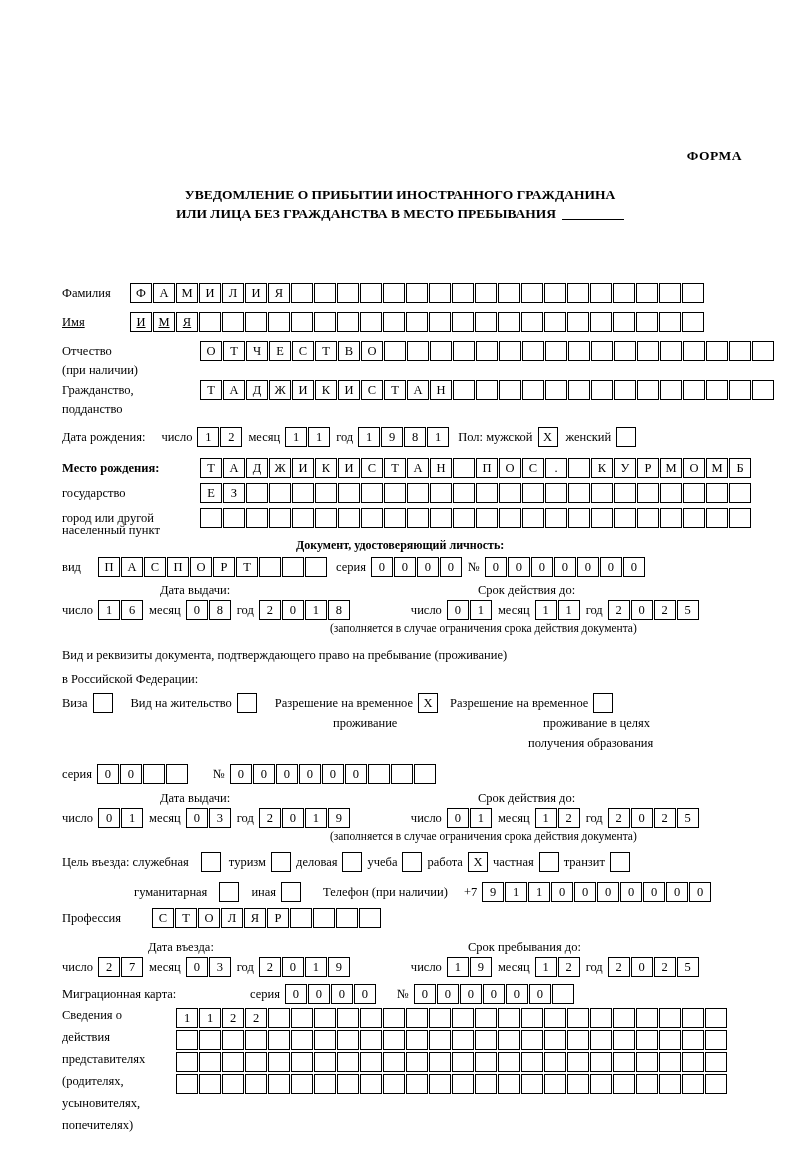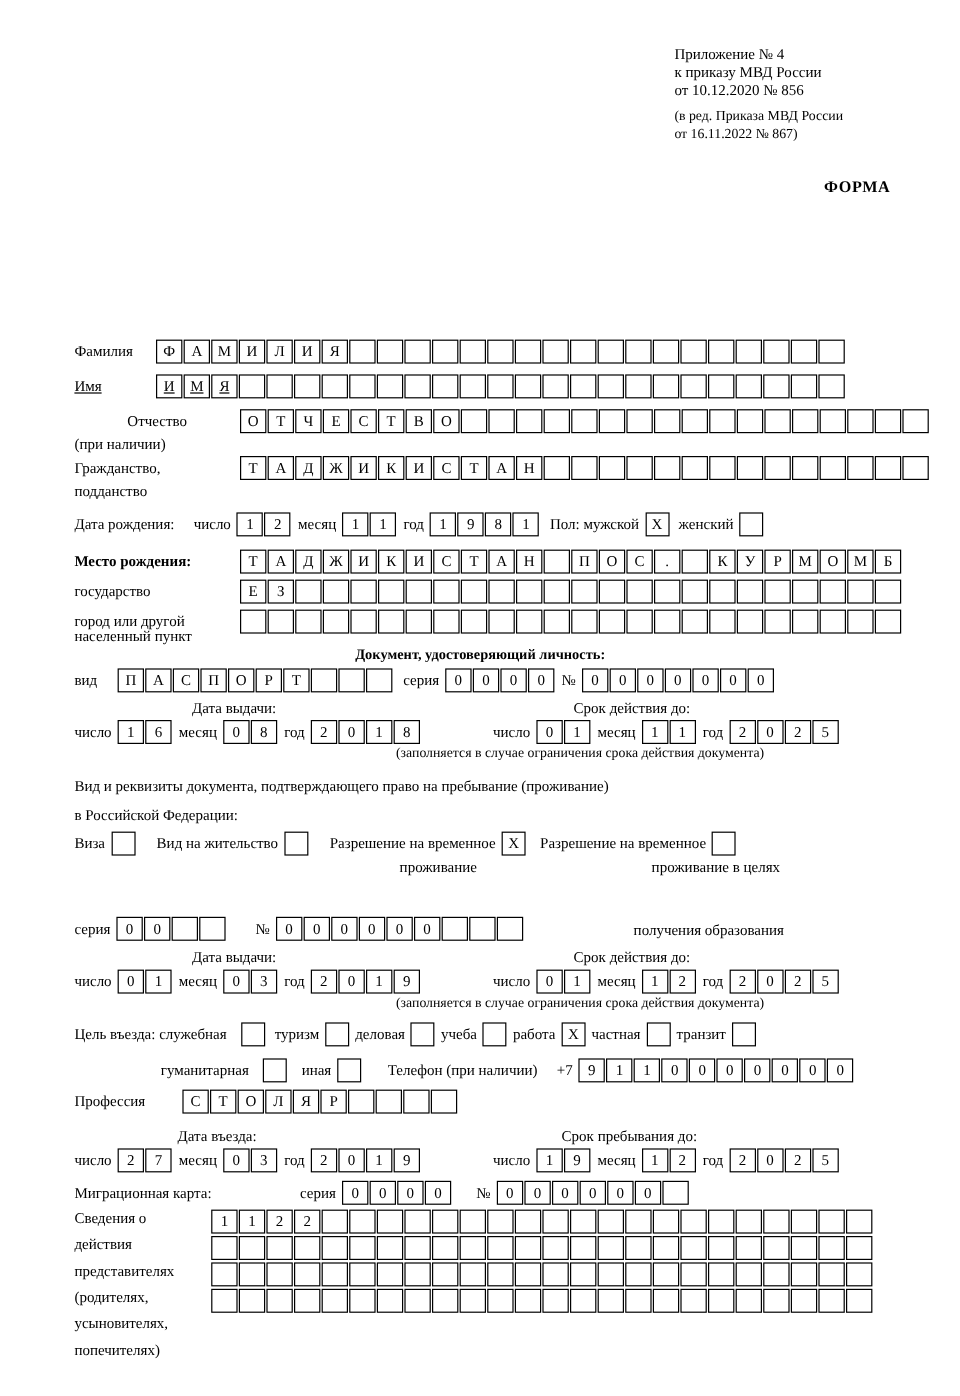--- a/index.html
+++ b/index.html
@@ -61,30 +61,26 @@
   .gap8{width:8px;}
   .gap4{width:5px;}
   .center-note{position:absolute;text-align:center;font-size:11.5px;}
   .bold{font-weight:bold;}
 </style>
 </head>
 <body>
 
 <div class="page">
 
-  <div class="header-block">
-    <div>Приложение № 4</div>
-    <div>к приказу МВД России</div>
-    <div>от 10.12.2020 № 856</div>
-    <div class="header-gap"></div>
-    <div class="sm">(в ред. Приказа МВД России</div>
-    <div class="sm">от 16.11.2022 № 867)</div>
-  </div>
   <div class="forma">ФОРМА</div>
 
+  <div class="title">
+    <div>УВЕДОМЛЕНИЕ О ПРИБЫТИИ ИНОСТРАННОГО ГРАЖДАНИНА</div>
+    <div><span class="l2">ИЛИ ЛИЦА БЕЗ ГРАЖДАНСТВА В МЕСТО ПРЕБЫВАНИЯ</span><span class="blank"></span></div>
+  </div>
 
 
   <div class="row" style="top:283px;left:62px;">
     <div class="lbl" style="width:68px;">Фамилия</div>
     <div class="boxes" id="surname-boxes">
         <div class="bx">Ф</div>
         <div class="bx">А</div>
         <div class="bx">М</div>
         <div class="bx">И</div>
         <div class="bx">Л</div>
@@ -136,21 +132,21 @@
         <div class="bx"></div>
         <div class="bx"></div>
         <div class="bx"></div>
         <div class="bx"></div>
         <div class="bx"></div>
         <div class="bx"></div>
       </div>
   </div>
 
   <div class="row" style="top:341px;left:62px;">
-    <div class="lbl" style="width:138px;text-align:center;">Отчество</div>
+    <div class="lbl" style="width:138px;">Отчество</div>
     <div class="boxes" id="patronymic-boxes">
         <div class="bx">О</div>
         <div class="bx">Т</div>
         <div class="bx">Ч</div>
         <div class="bx">Е</div>
         <div class="bx">С</div>
         <div class="bx">Т</div>
         <div class="bx">В</div>
         <div class="bx">О</div>
         <div class="bx"></div>
@@ -438,21 +434,21 @@
     <div class="lbl">Разрешение на временное</div>
     <div class="gap4"></div>
     <div class="chk">X</div>
     <div style="width:12px;"></div>
     <div class="lbl">Разрешение на временное</div>
     <div class="gap4"></div>
     <div class="chk"></div>
   </div>
   <div class="lbl" style="position:absolute;top:716px;left:333px;">проживание</div>
   <div class="lbl" style="position:absolute;top:716px;left:543px;">проживание в целях</div>
-  <div class="lbl" style="position:absolute;top:768px;left:528px;">получения образования</div>
+  <div class="lbl" style="position:absolute;top:736px;left:528px;">получения образования</div>
 
   <div class="row" style="top:764px;left:62px;">
     <div class="lbl">серия</div>
     <div class="gap4"></div>
     <div class="boxes" id="permit-series">
         <div class="bx">0</div>
         <div class="bx">0</div>
         <div class="bx"></div>
         <div class="bx"></div>
       </div>

